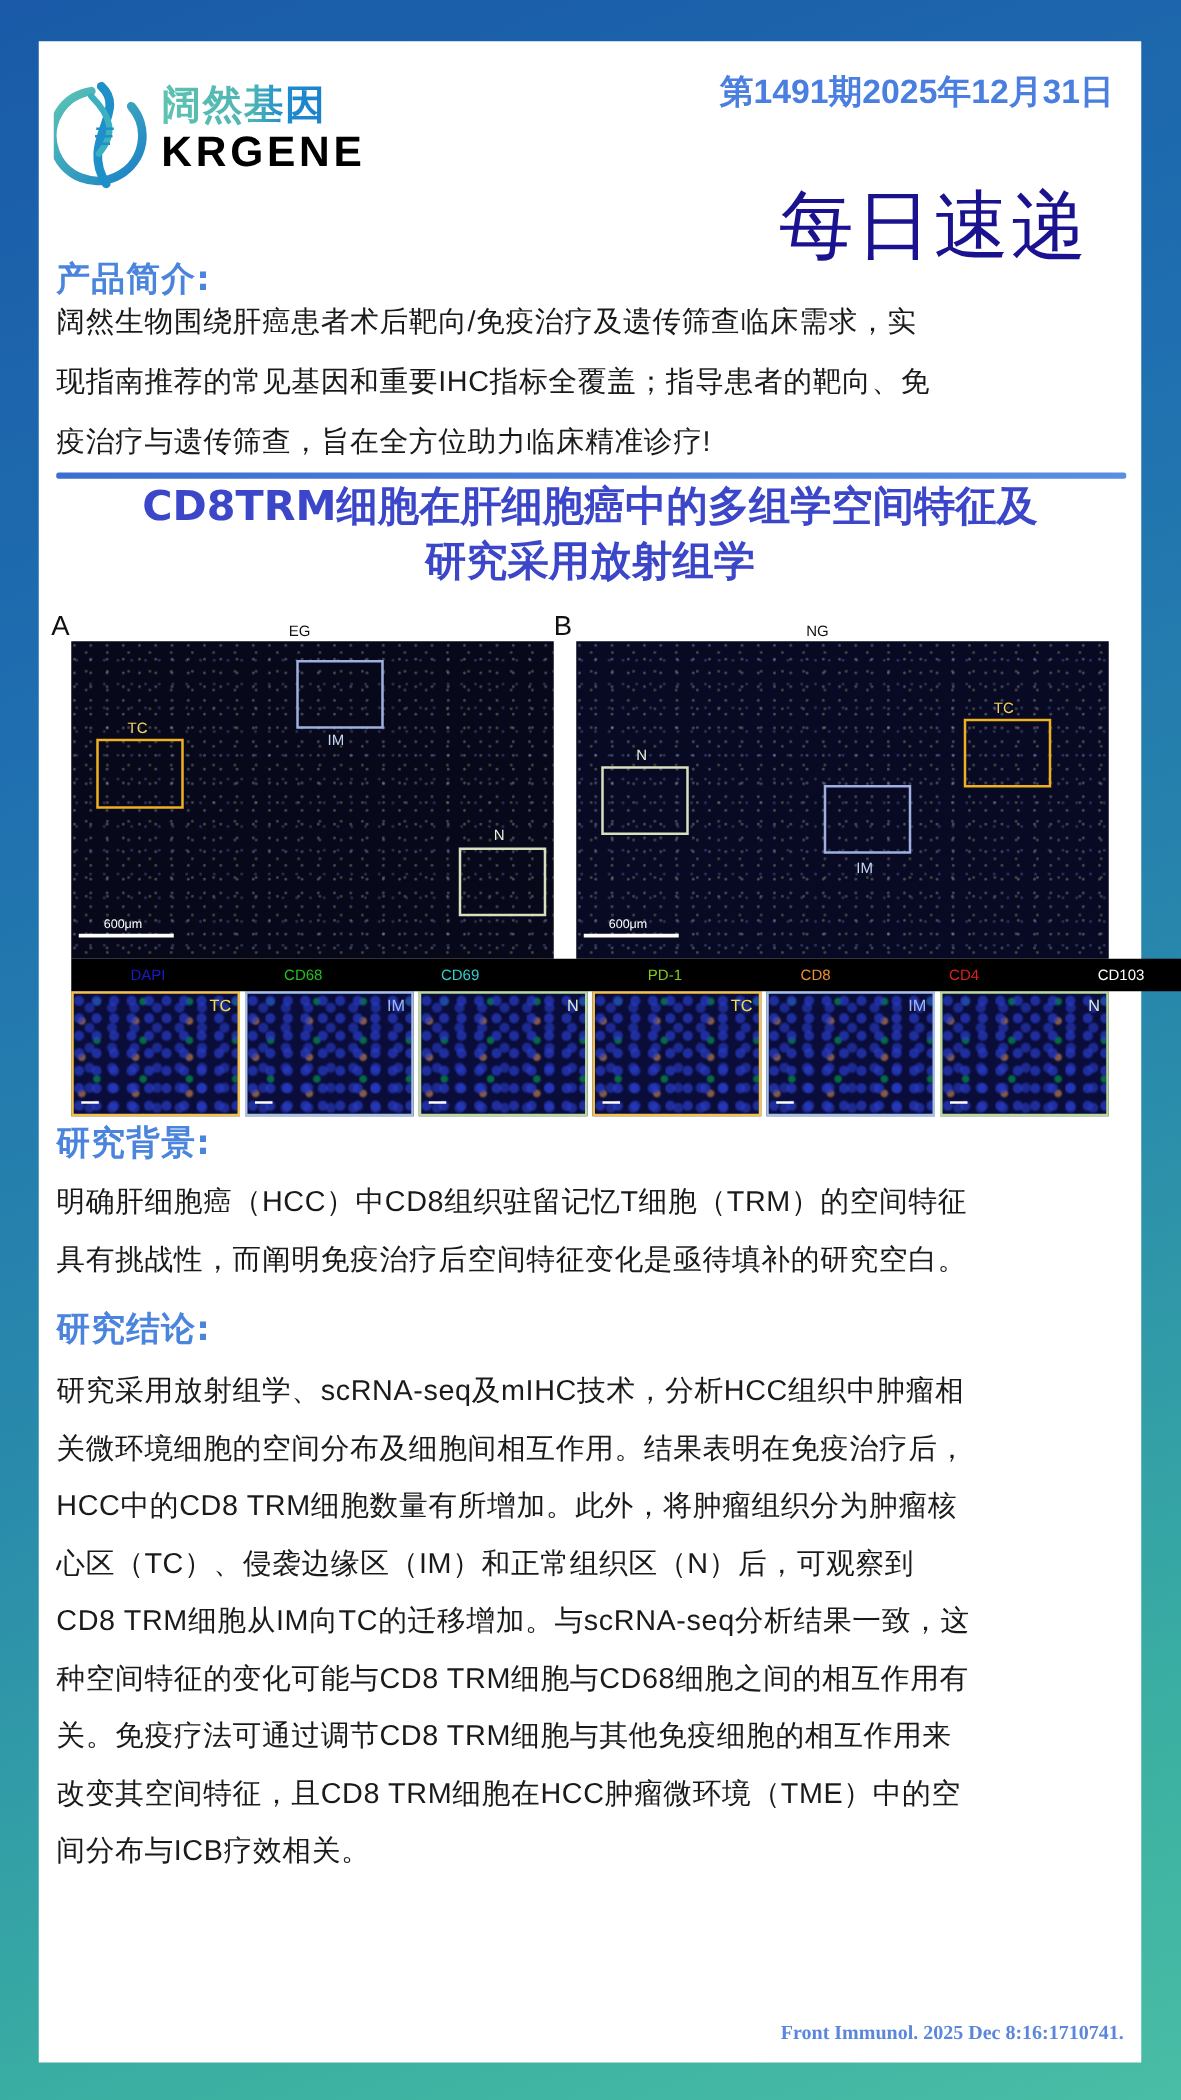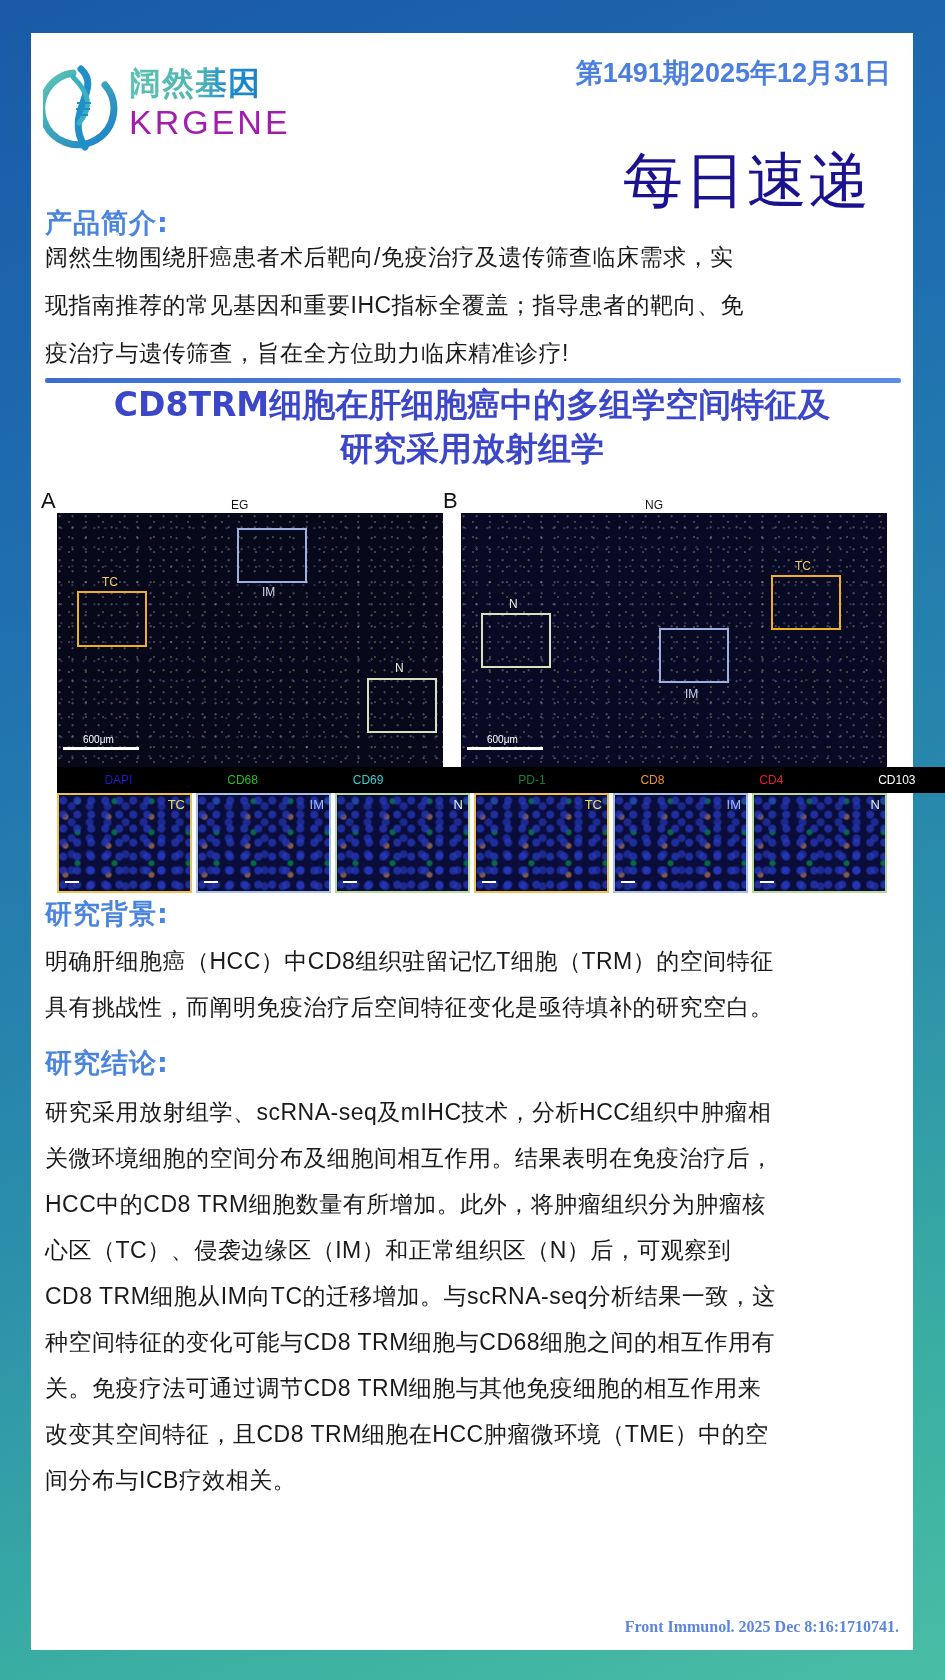--- a/index.html
+++ b/index.html
@@ -27,22 +27,23 @@
     .logo-text { margin-left: 6px; display: flex; flex-direction: column; }
     .logo-cn {
       font-family: "DejaVu Sans", sans-serif;
       font-weight: bold; font-size: 32px; letter-spacing: 1px;
       background: linear-gradient(90deg, #5fc3b0 0%, #4cb4b4 45%, #1f8ccf 60%, #1876c4 100%);
       -webkit-background-clip: text; background-clip: text; color: transparent;
       line-height: 40px;
     }
     .logo-en {
       font-family: "Liberation Sans", sans-serif;
-      font-size: 34px; letter-spacing: 3px; color: #a21caf;
+      font-size: 34px; letter-spacing: 3px; color: #000000;
       line-height: 38px;
+      font-weight: bold;
     }
     .issue-date {
       position: absolute; right: 22px; top: 22px;
       font-family: "Liberation Sans", sans-serif;
       font-weight: bold; font-size: 27px; color: #4a7fe0;
     }
     .daily-title {
       position: absolute; right: 42px; top: 108px;
       font-family: "DejaVu Sans", sans-serif;
       font-size: 60px; color: #1b128f; letter-spacing: 2px;
@@ -184,21 +185,21 @@
       <div class="roi" style="left:310px; top:62px; width:70px; height:55px; border-color:#f0b020;"></div>
       <div class="roi-label" style="left:334px; top:46px; color:#f0d060;">TC</div>
       <div class="scale-label" style="left:26px; top:221px;">600μm</div>
       <div class="scalebar" style="left:6px; top:234px; width:76px;"></div>
     </div>
 
     <div class="legend-bar">
       <span style="color:#1a1ad0;">DAPI</span>
       <span style="color:#22c022;">CD68</span>
       <span style="color:#30d0d0;">CD69</span>
-      <span style="color:#15803d;margin-left:40px;">PD-1</span>
+      <span style="color:#84cc16;margin-left:40px;">PD-1</span>
       <span style="color:#f09030;">CD8</span>
       <span style="color:#e02020;">CD4</span>
       <span style="color:#ffffff;">CD103</span>
     </div>
 
     <div class="insets">
       <div class="inset" style="border-color:#f0c050;">
         <span class="inset-label" style="color:#f0e040;">TC</span>
         <span class="inset-scale"></span>
       </div>

